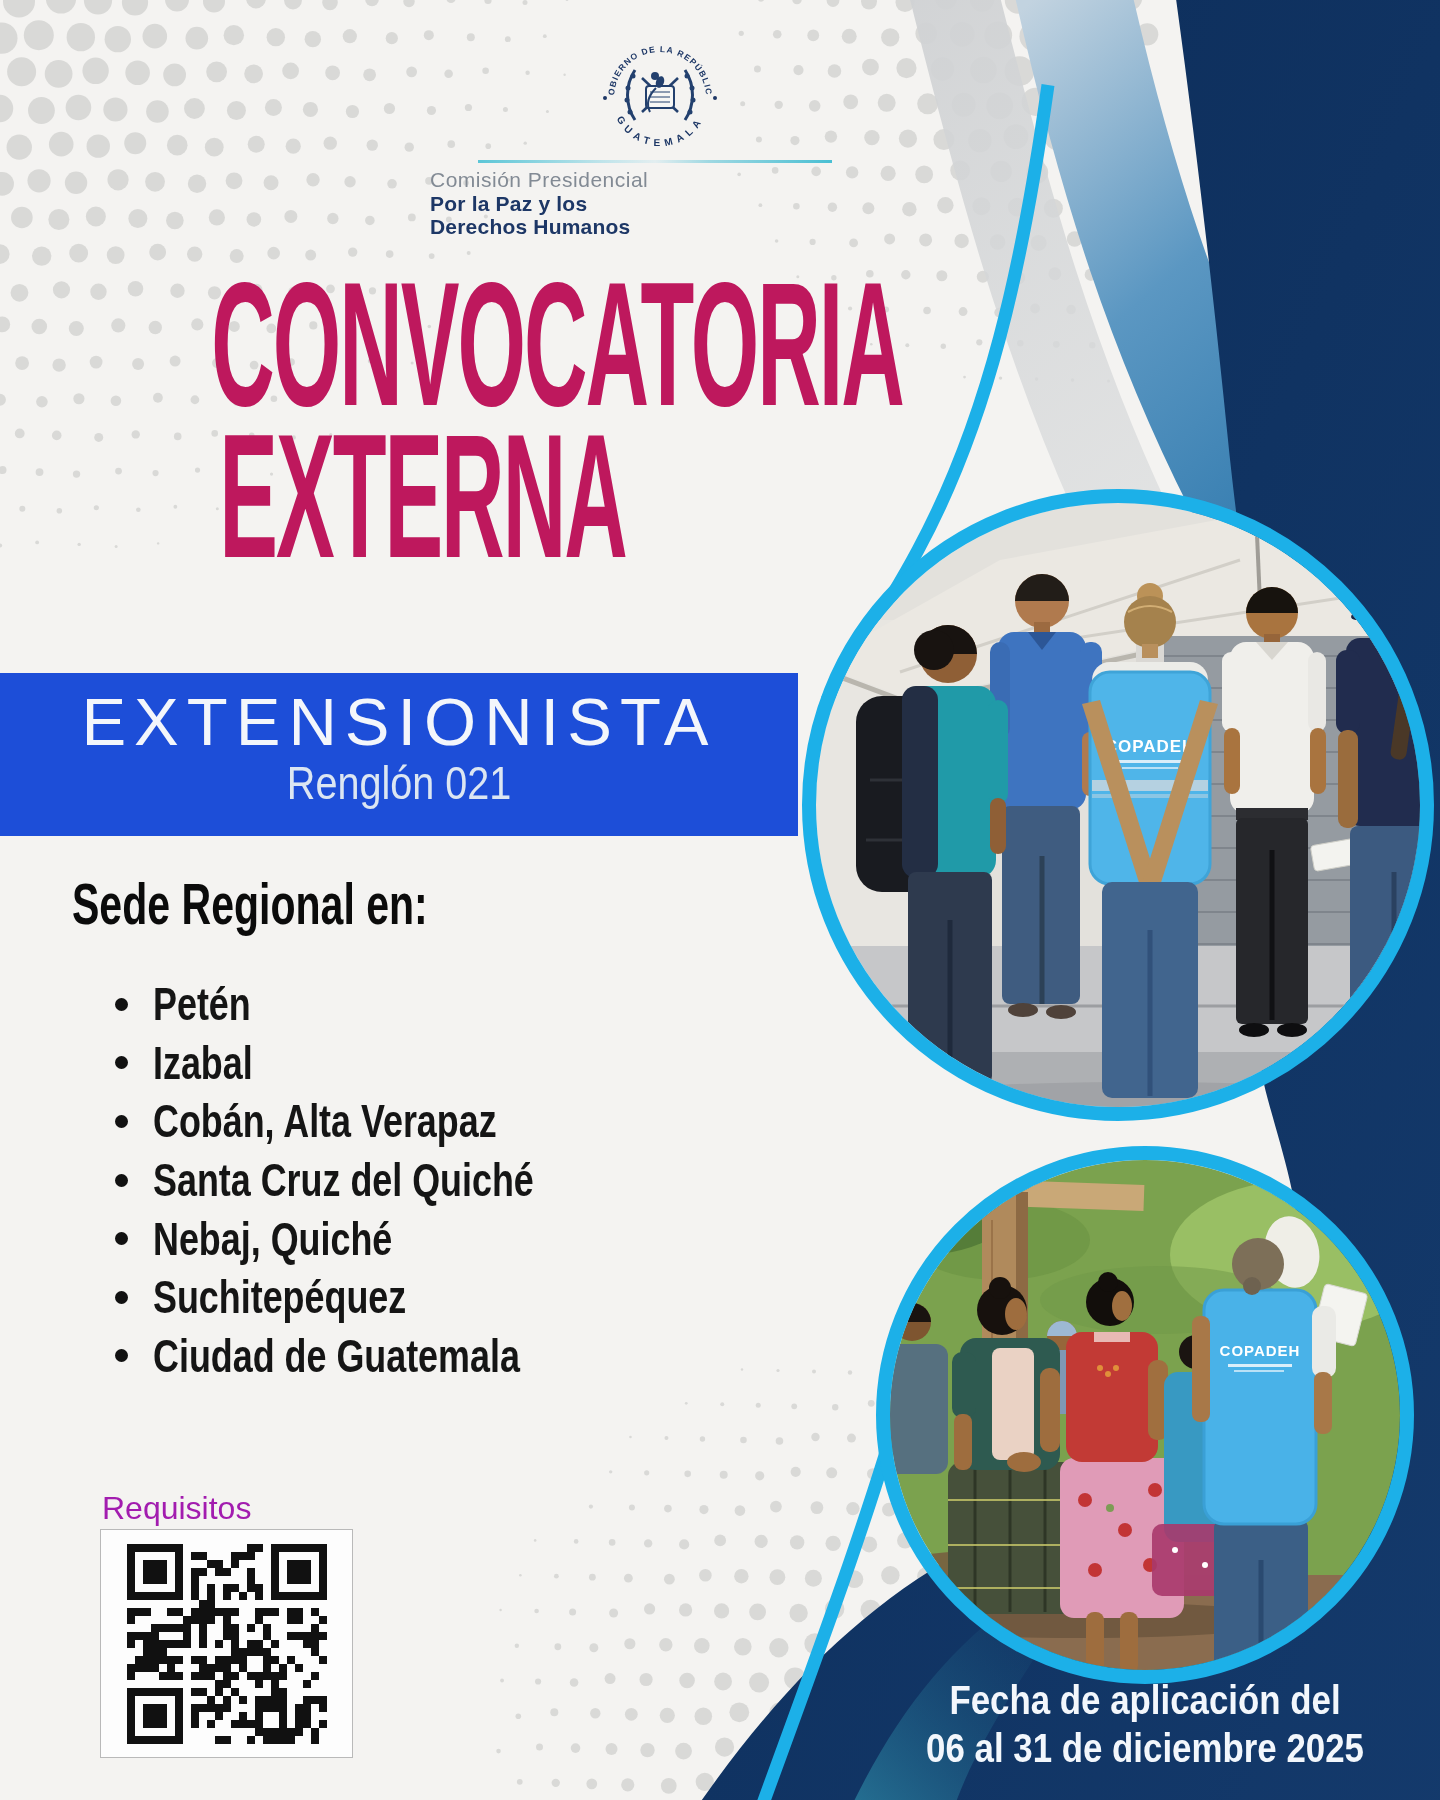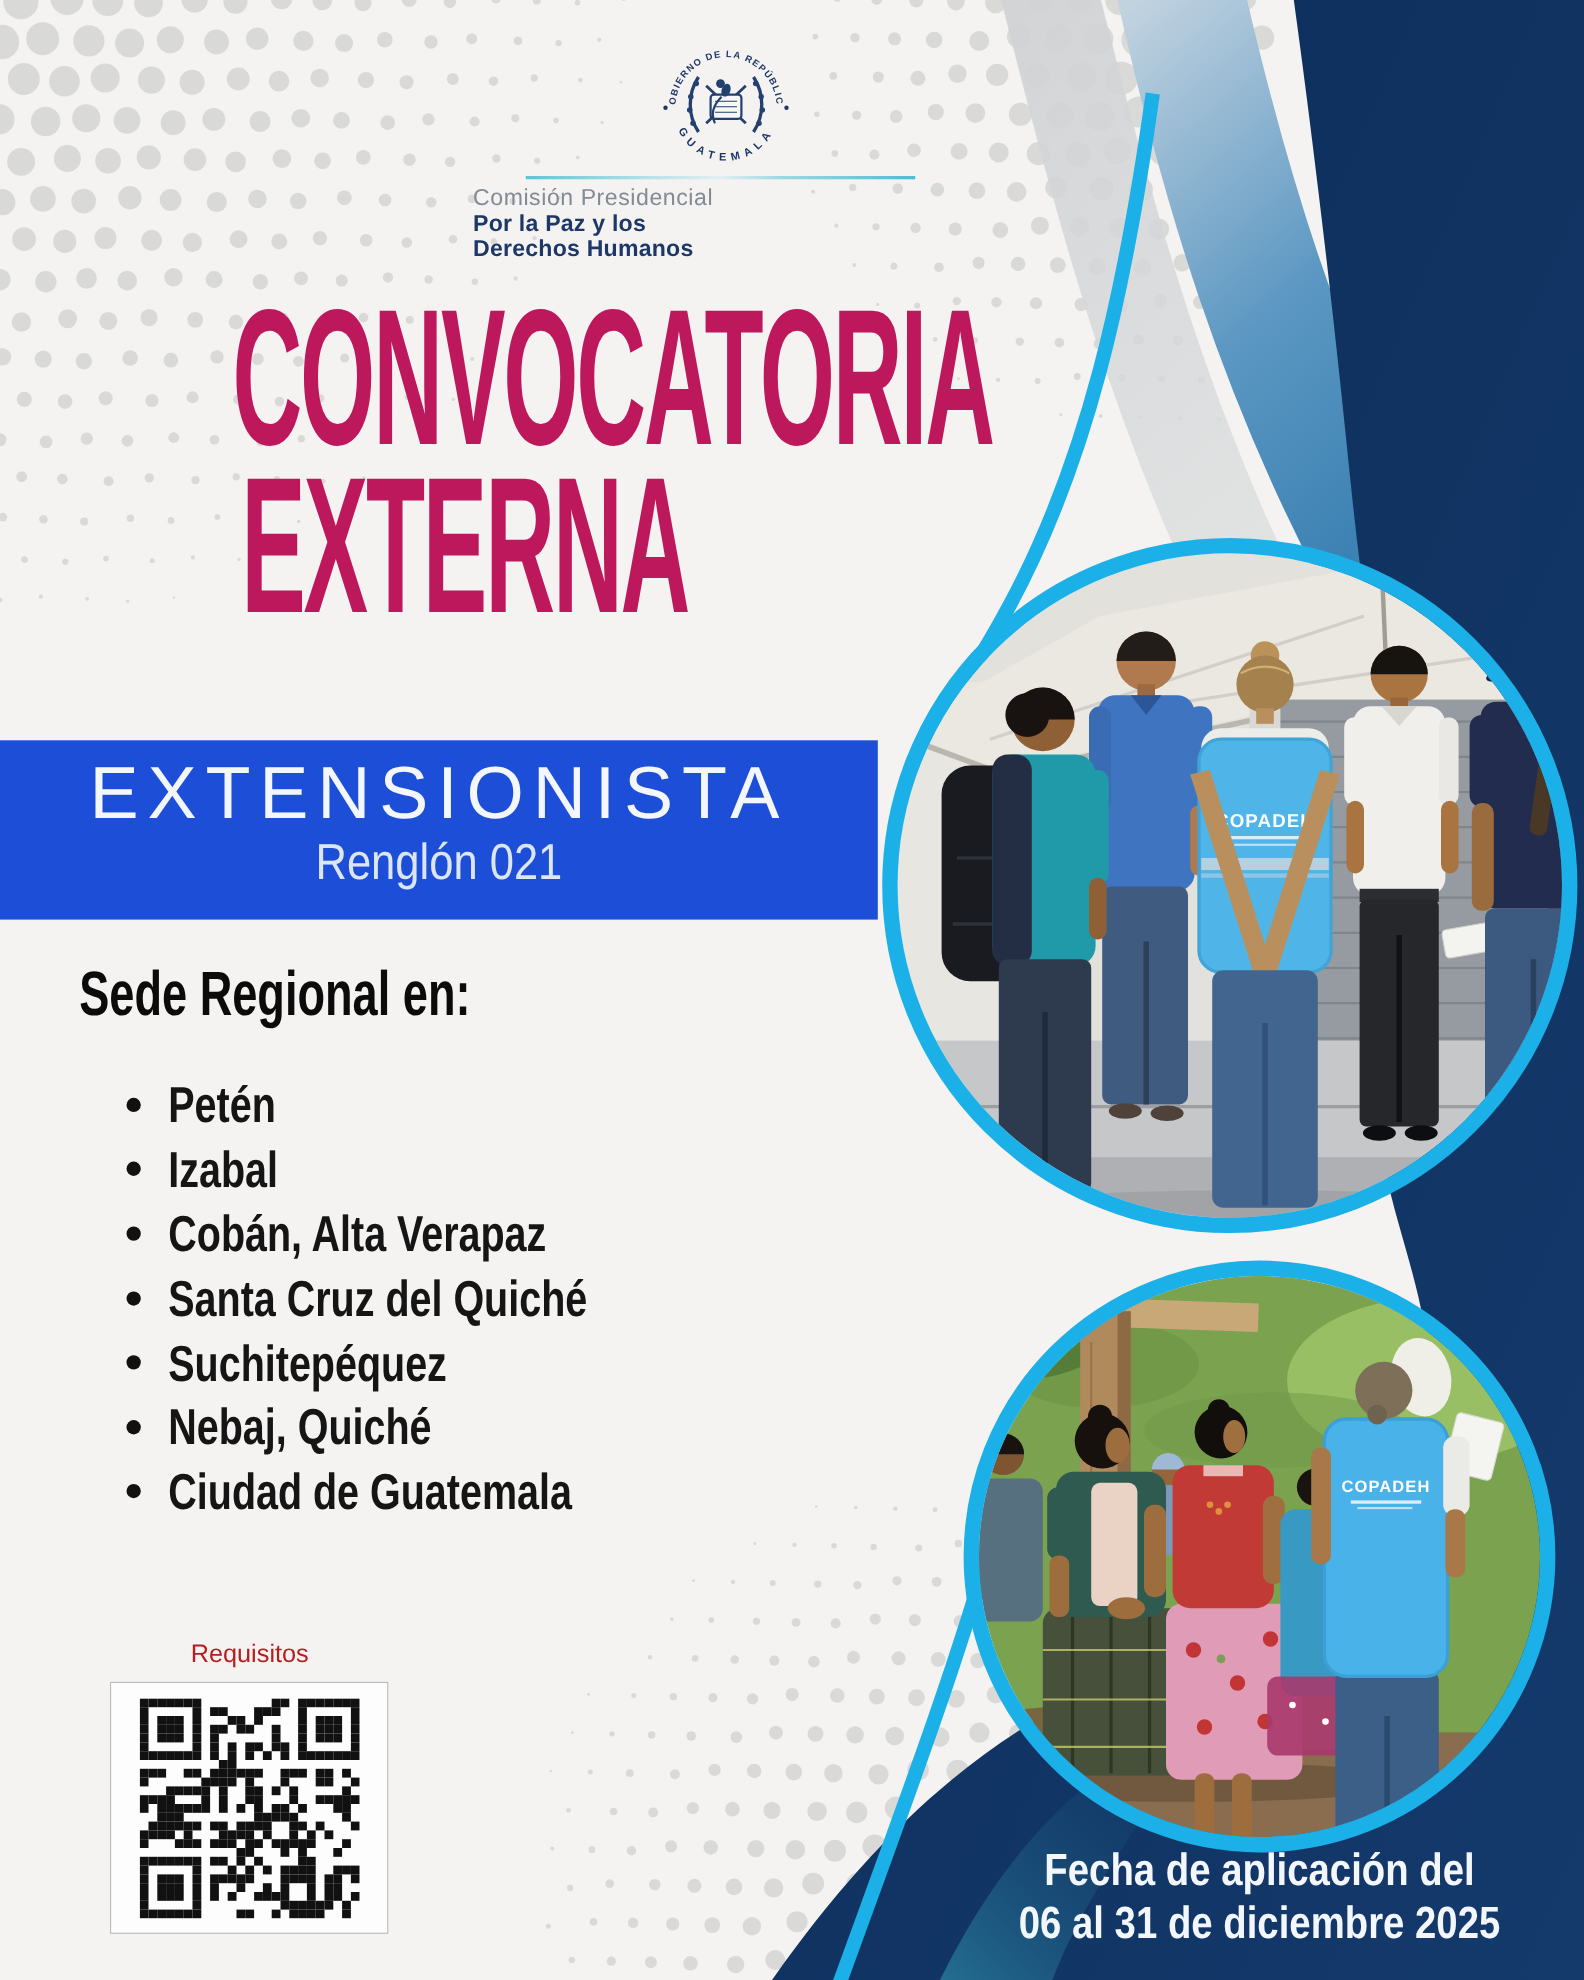--- a/index.html
+++ b/index.html
@@ -27,21 +27,21 @@
 
   
   .heading{left:72px;top:871px;font-size:57px;font-weight:bold;color:#0b0b0b;white-space:nowrap;
            transform:scaleX(.72);transform-origin:0 50%;}
   ul.locs{left:115px;top:975px;margin:0;padding:0;list-style:none;}
   ul.locs li{height:58.6px;display:flex;align-items:center;font-weight:bold;}
   ul.locs .dot{width:13px;height:13px;border-radius:50%;background:#111;margin-right:25px;flex:0 0 13px;}
   ul.locs .loc{font-size:46px;color:#151515;white-space:nowrap;transform:scaleX(.78);transform-origin:0 50%;}
 
   
-  .qr-label{left:102px;top:1490px;width:250px;text-align:center;font-size:23px;color:#b91c1c;}
+  .qr-label{left:102px;top:1490px;width:250px;font-size:32px;color:#a21caf;}
   .qr-panel{left:100px;top:1529px;width:253px;height:229px;background:#fdfdfd;border:1px solid #b9b9b9;
             box-sizing:border-box;display:flex;align-items:center;justify-content:center;}
 
   
   .footer{left:800px;top:1676px;width:690px;text-align:center;color:#f3f7fc;}
   .footer span{display:block;font-size:41px;font-weight:bold;line-height:48px;white-space:nowrap;
                transform:scaleX(.85);transform-origin:50% 50%;}
 </style>
 </head>
 <body>
@@ -799,25 +799,25 @@
       <li>
         <span class="dot"></span>
         <span class="loc">Cobán, Alta Verapaz</span>
       </li>
       <li>
         <span class="dot"></span>
         <span class="loc">Santa Cruz del Quiché</span>
       </li>
       <li>
         <span class="dot"></span>
-        <span class="loc">Suchitepéquez</span>
+        <span class="loc">Nebaj, Quiché</span>
       </li>
       <li>
         <span class="dot"></span>
-        <span class="loc">Nebaj, Quiché</span>
+        <span class="loc">Suchitepéquez</span>
       </li>
       <li>
         <span class="dot"></span>
         <span class="loc">Ciudad de Guatemala</span>
       </li>
     </ul>
 
   <div class="abs qr-label">Requisitos</div>
   <div class="abs qr-panel">
     <svg id="qr-svg" width="200" height="200" viewBox="0 0 200 200">

